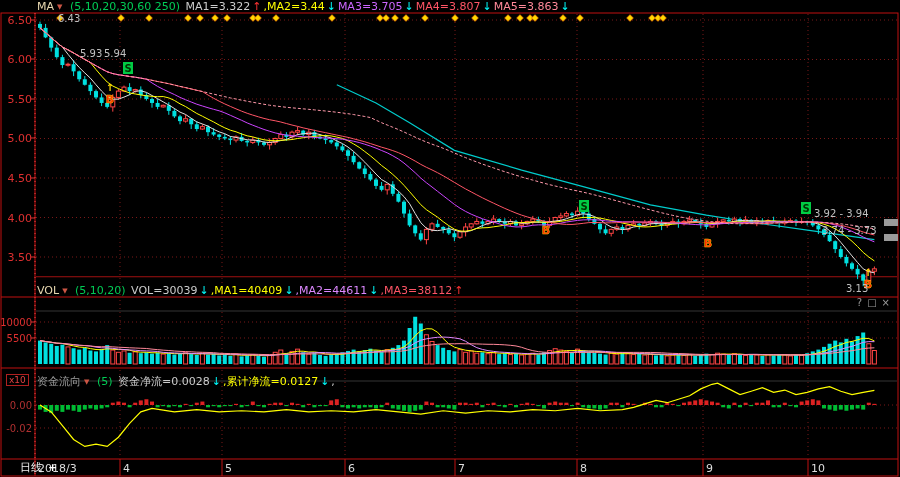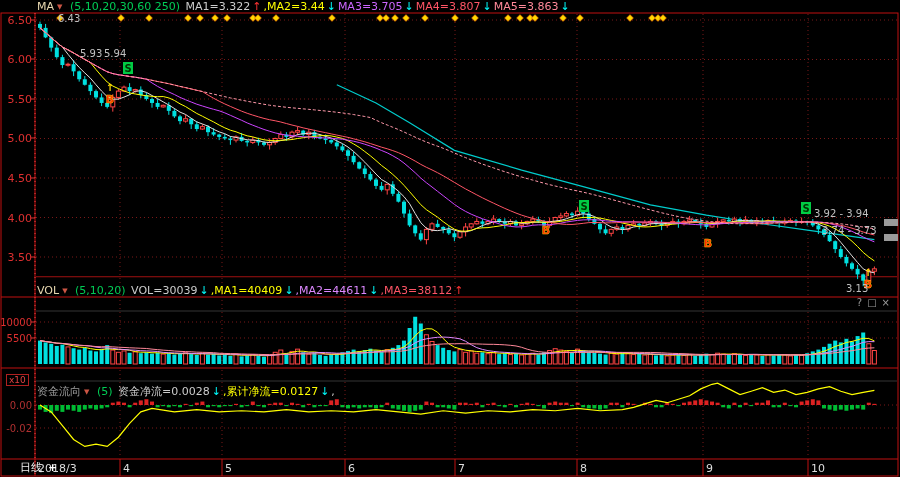--- a/index.html
+++ b/index.html
@@ -766,21 +766,21 @@
     <span class="params">(5,10,20,30,60 250)</span>
     <span id="main-hdr-items"><span style="color: rgb(204, 204, 204);">MA1=3.322</span><span style="color: rgb(255, 51, 51);">↑</span><span style="color: rgb(255, 255, 0);">,MA2=3.44</span><span style="color: rgb(0, 255, 255);">↓</span><span style="color: rgb(204, 102, 255);">MA3=3.705</span><span style="color: rgb(0, 255, 255);">↓</span><span style="color: rgb(255, 85, 102);">MA4=3.807</span><span style="color: rgb(0, 255, 255);">↓</span><span style="color: rgb(255, 136, 153);">MA5=3.863</span><span style="color: rgb(0, 255, 255);">↓</span></span>
   </div>
 
   <div class="hdr" style="left:37px;top:285px;">
     <span class="selbtn"><span>VOL</span><span class="tri">▼</span></span>
     <span class="params">(5,10,20)</span>
     <span id="vol-hdr-items"><span style="color: rgb(204, 204, 204);">VOL=30039</span><span style="color: rgb(0, 255, 255);">↓</span><span style="color: rgb(255, 255, 0);">,MA1=40409</span><span style="color: rgb(0, 255, 255);">↓</span><span style="color: rgb(221, 136, 255);">,MA2=44611</span><span style="color: rgb(0, 255, 255);">↓</span><span style="color: rgb(255, 85, 102);">,MA3=38112</span><span style="color: rgb(255, 51, 51);">↑</span></span>
   </div>
 
-  <div class="hdr" style="left:37px;top:386px;">
+  <div class="hdr" style="left:37px;top:376px;">
     <span class="selbtn" style="color:#9a9a9a;"><span>资金流向</span><span class="tri">▼</span></span>
     <span class="params">(5)</span>
     <span id="flow-hdr-items"><span style="color: rgb(204, 204, 204);">资金净流=0.0028</span><span style="color: rgb(0, 255, 255);">↓</span><span style="color: rgb(255, 255, 0);">,累计净流=0.0127</span><span style="color: rgb(0, 255, 255);">↓</span><span style="color: rgb(204, 204, 204);">,</span></span>
   </div>
 
   <div class="winctl">
     <span>?</span><span>□</span><span>×</span>
   </div>
 
   <span class="unitbox">x10</span>

